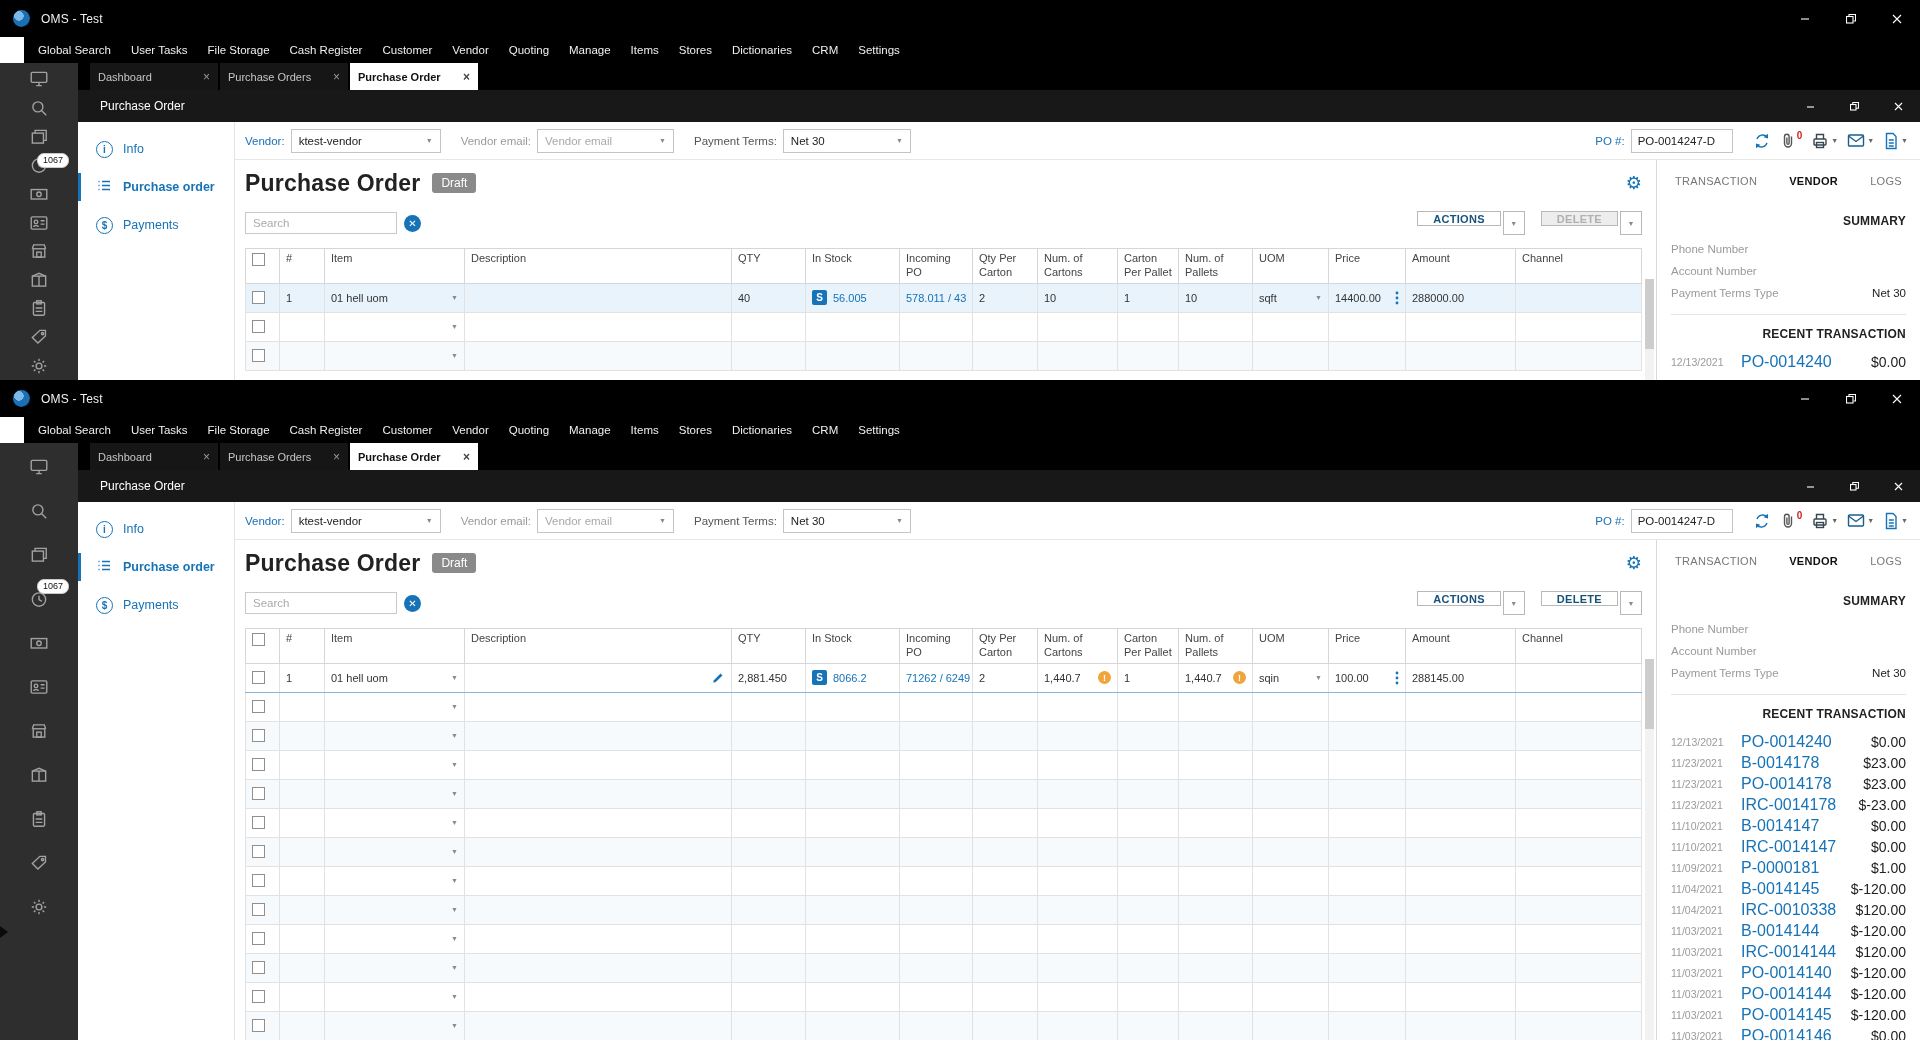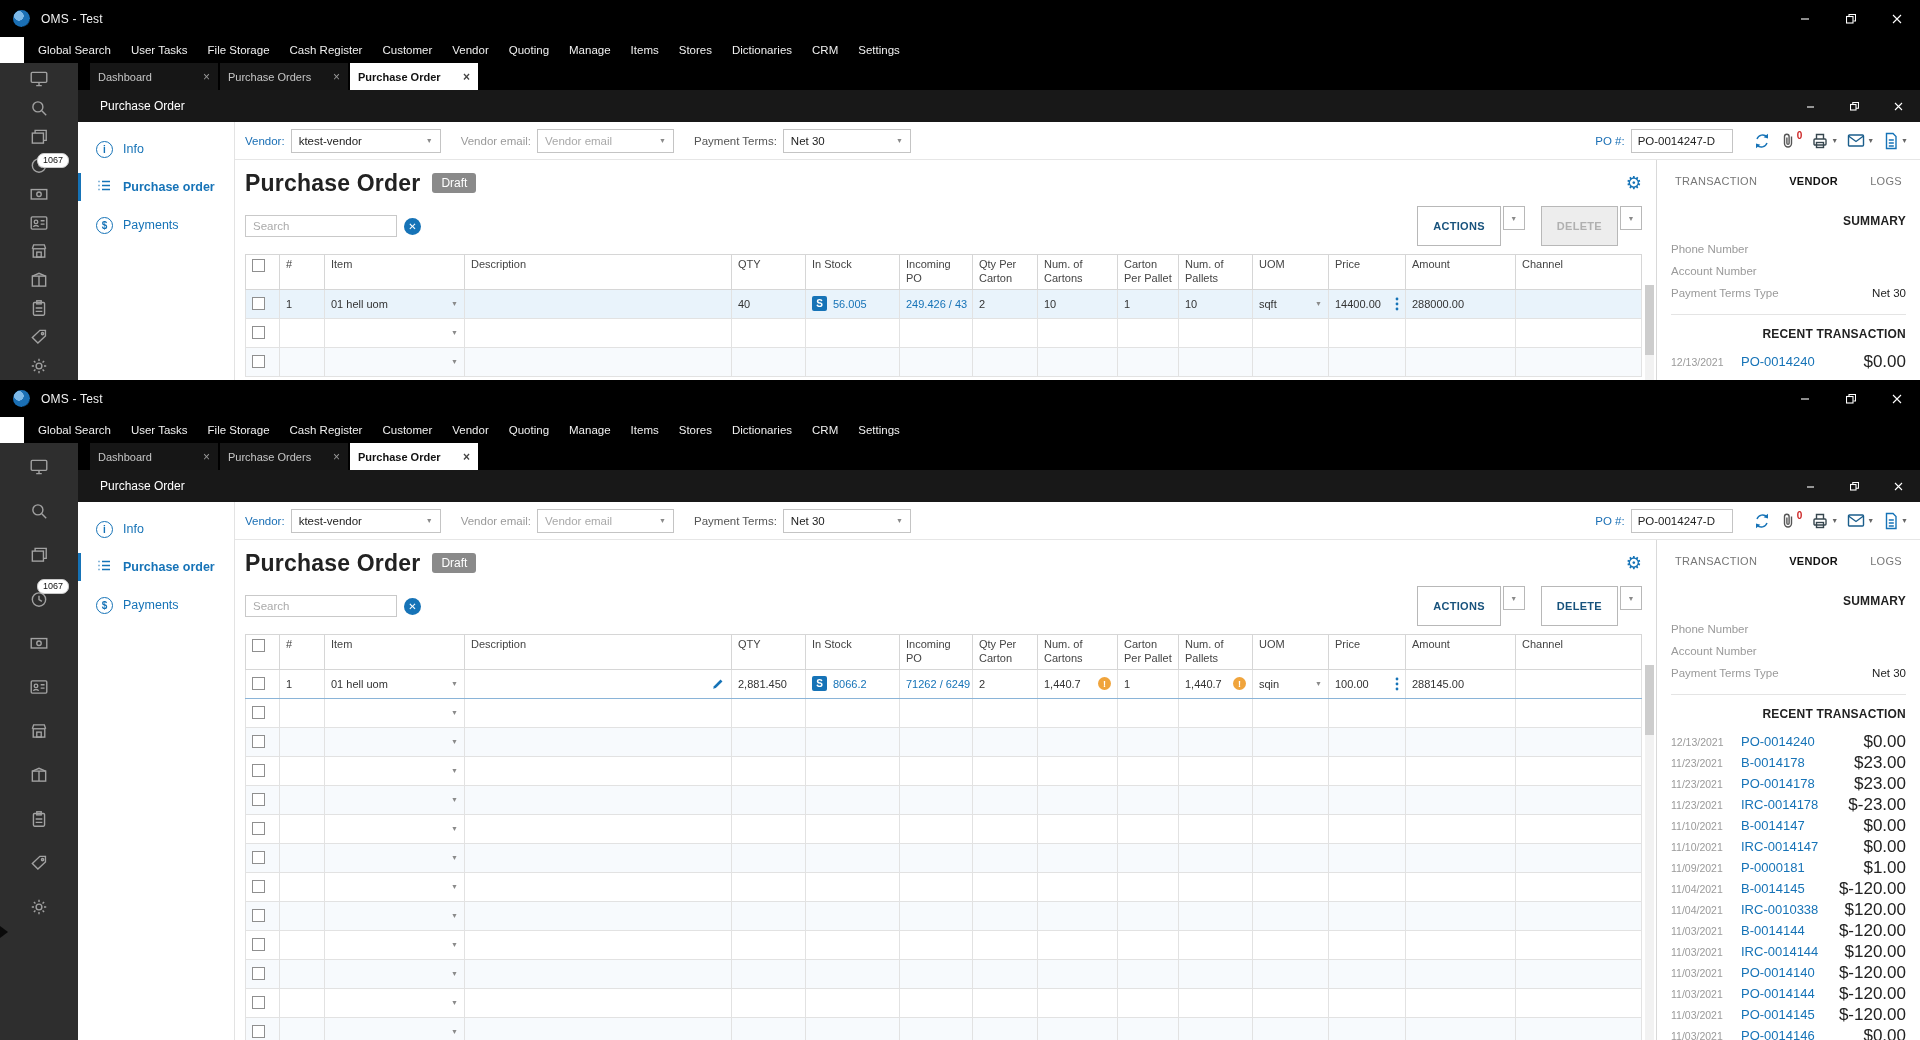--- a/index.html
+++ b/index.html
@@ -93,21 +93,21 @@
   .gear-btn { margin-left:auto; color:#1673b7; font-size:18px; line-height:1; }
 
   .search-row { flex:0 0 34px; display:flex; align-items:center; padding-right:14px; }
   .search-input { width:152px; height:22px; border:1px solid #c9c9c9; font-size:11.5px; padding:0 7px;
     color:#333; font-family:"Liberation Sans",sans-serif; }
   .search-input::placeholder { color:#aaa; }
   .clear-btn { width:17px; height:17px; border-radius:50%; background:#1673b7; color:#fff; font-size:10px;
     display:flex; align-items:center; justify-content:center; margin-left:7px; }
   .btn-area { margin-left:auto; display:flex; gap:16px; }
   .btn-group { display:flex; }
-  .btn { height:40px; padding:0 15px; border:1px solid #b8b8b8; background:#fff; font-size:11px;
+  .btn { height:15px; padding:0 15px; border:1px solid #b8b8b8; background:#fff; font-size:11px;
     font-weight:700; color:#17527c; display:flex; align-items:center; letter-spacing:.3px; }
   .btn.disabled { color:#b0b0b0; background:#ededed; }
   .caret-box { width:22px; height:24px; border:1px solid #b8b8b8; margin-left:2px; background:#fff;
     display:flex; align-items:center; justify-content:center; }
 
   
   .table-wrap { flex:1; overflow:hidden; position:relative; margin-top:8px; }
   table { border-collapse:collapse; table-layout:fixed; width:1396px; font-size:11px; color:#333; }
   th { border:1px solid #d6d6d6; font-weight:400; color:#444; text-align:left; padding:3px 6px;
     vertical-align:top; height:31px; line-height:1.25; background:#fff; }
@@ -135,22 +135,22 @@
   .panel-tabs { flex:0 0 42px; display:flex; align-items:center; justify-content:space-between;
     padding:0 18px; color:#777; font-size:11px; letter-spacing:.3px; }
   .panel-tab.active { color:#111; font-weight:700; }
   .panel-body { padding:0 14px; overflow:hidden; }
   .sec-title { font-weight:700; color:#222; font-size:12px; margin:12px 0 10px; letter-spacing:.2px;text-align:right; }
   .sum-row { display:flex; justify-content:space-between; height:22px; align-items:center; color:#9a9a9a; }
   .sum-val { color:#222; }
   .panel-hr { border:none; border-top:1px solid #e4e4e4; margin:10px 0 4px; }
   .tx-row { display:flex; align-items:center; height:21px; }
   .tx-date { width:64px; color:#9a9a9a; font-size:10.5px; flex:0 0 64px; }
-  .tx-doc { color:#1673b7; font-size:13px; margin-left:6px; }
-  .tx-amt { margin-left:auto; color:#222; font-size:17px; }
+  .tx-doc { color:#1673b7; font-size:16px; margin-left:6px; }
+  .tx-amt { margin-left:auto; color:#222; font-size:14px; }
 </style>
 </head>
 <body>
 
 <div class="window" id="win0">
   <div class="titlebar">
     <span class="app-logo"></span>
     <span class="title-text">OMS - Test</span>
     <div class="win-controls">
       <span class="ctrl">
@@ -459,21 +459,21 @@
                               <span class="truncate"></span>
                             </div>
                           </td>
                           <td>40</td>
                           <td>
                             <div class="cellleft">
                               <span class="s-badge">S</span>
                               <span class="tbl-link">56.005</span>
                             </div>
                           </td>
-                          <td><span class="tbl-link">249.426 / 43</span></td>
+                          <td><span class="tbl-link">578.011 / 43</span></td>
                           <td>2</td>
                           <td>
                             <div class="cellflex">
                               <span>10</span>
                             </div>
                           </td>
                           <td>1</td>
                           <td>
                             <div class="cellflex">
                               <span>10</span>

